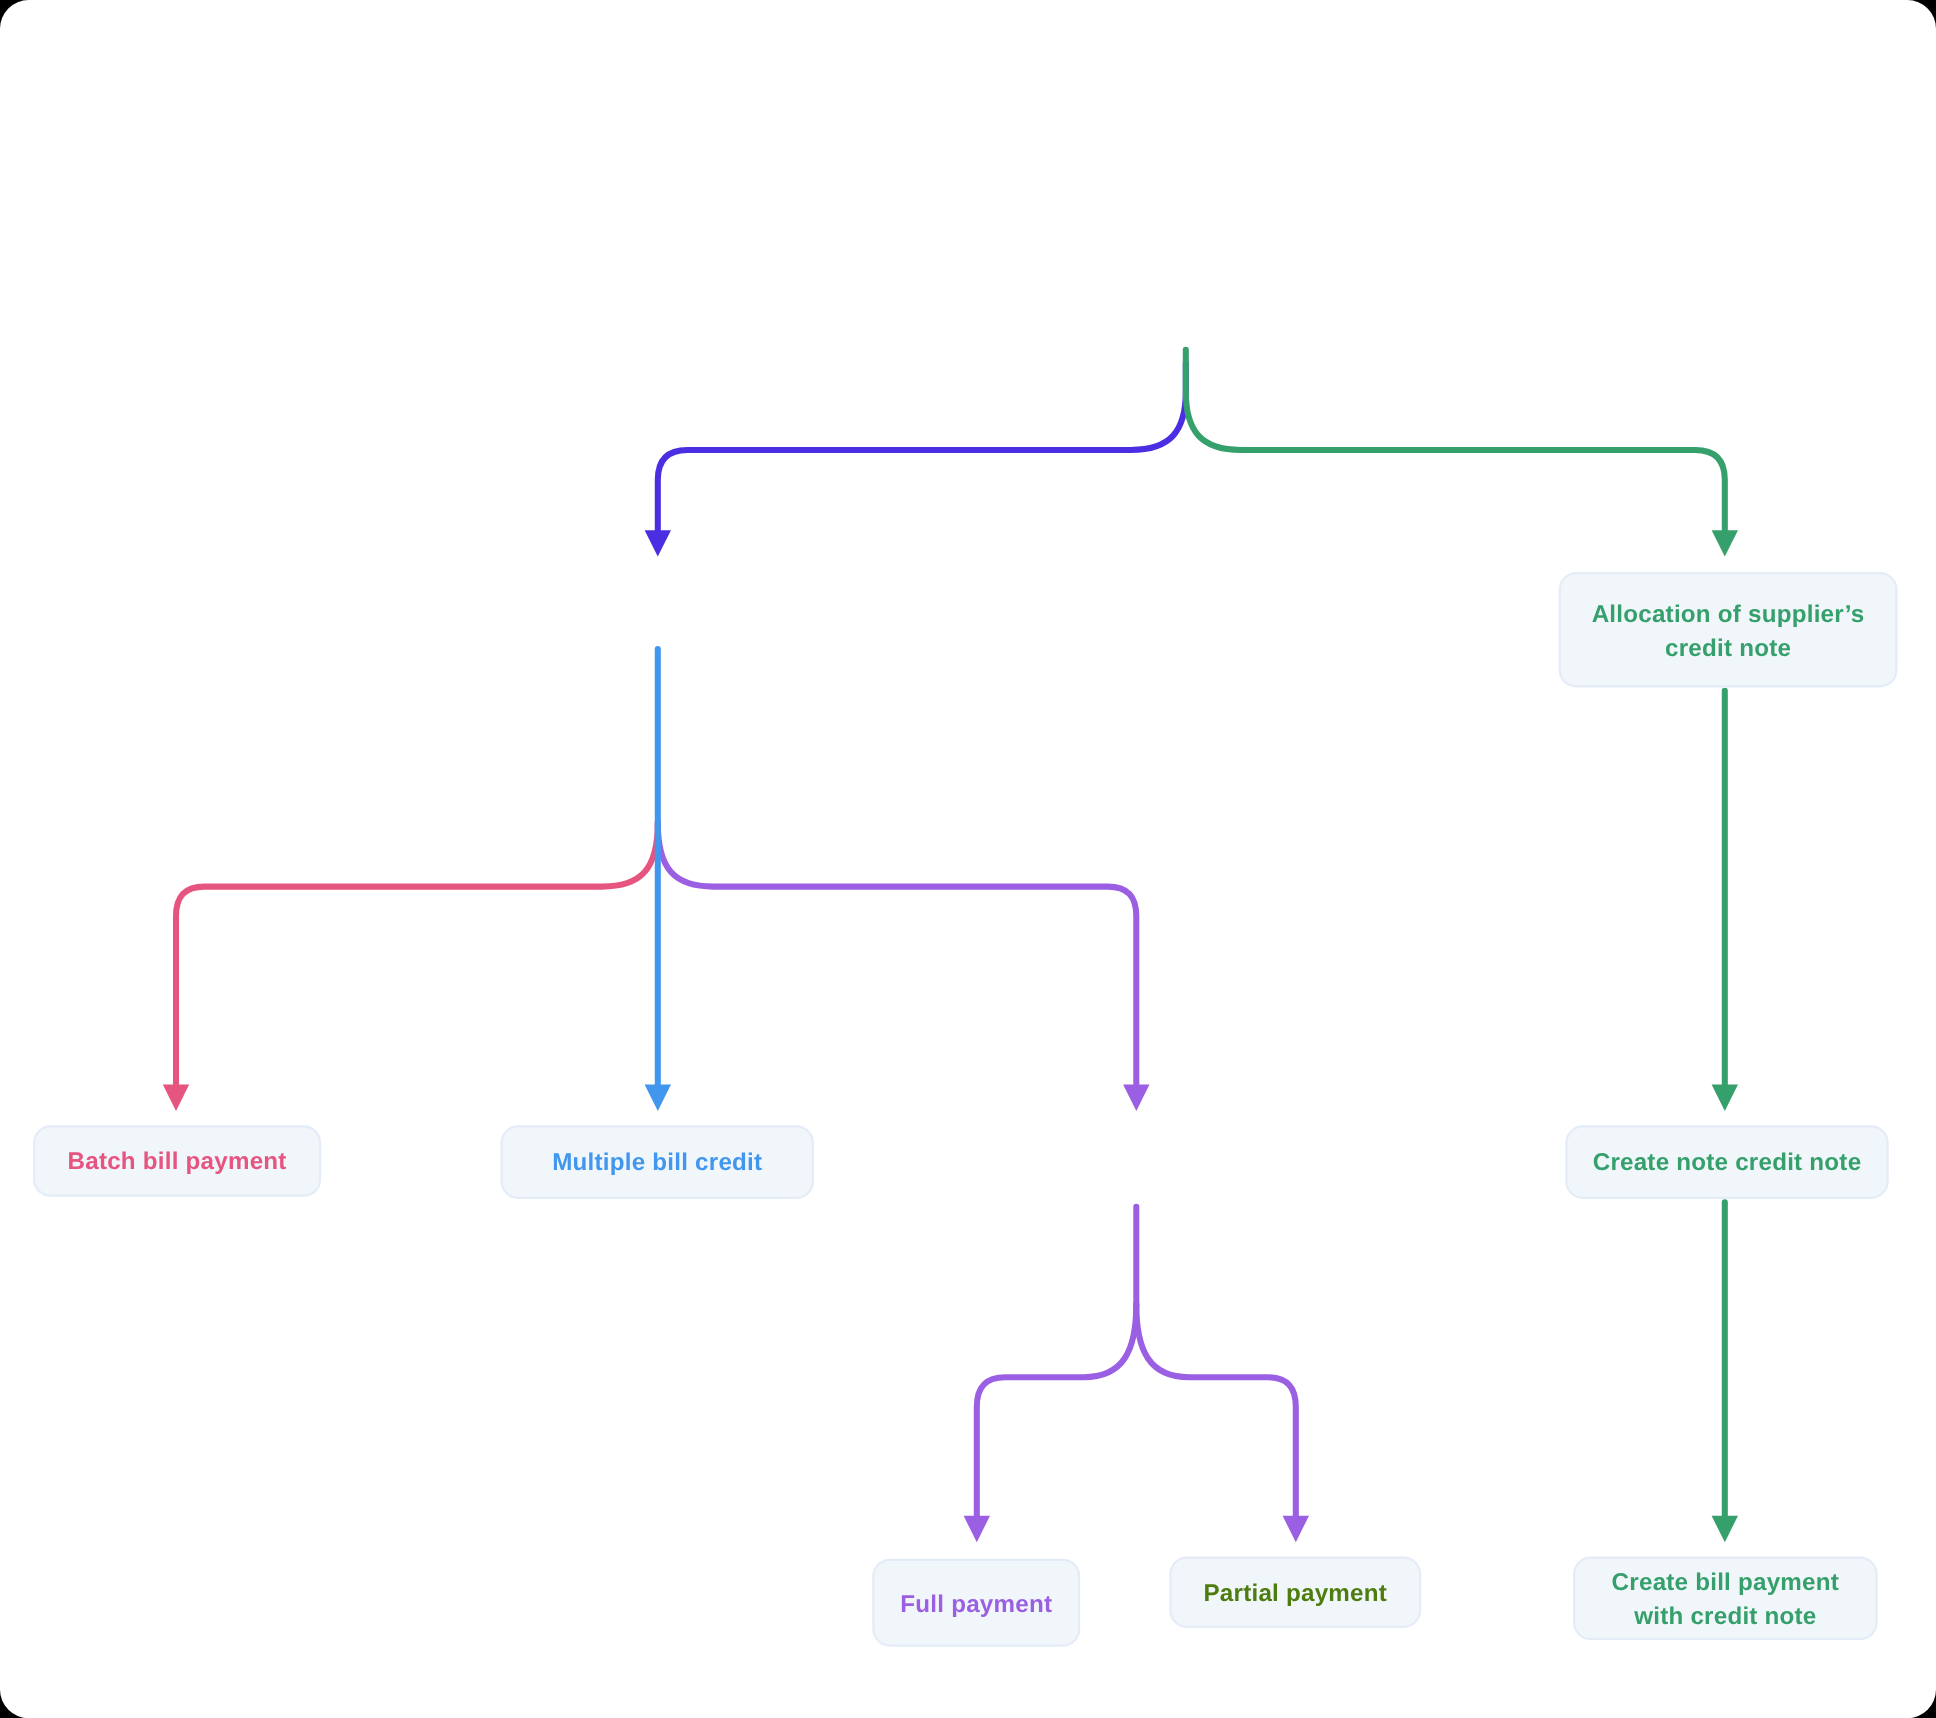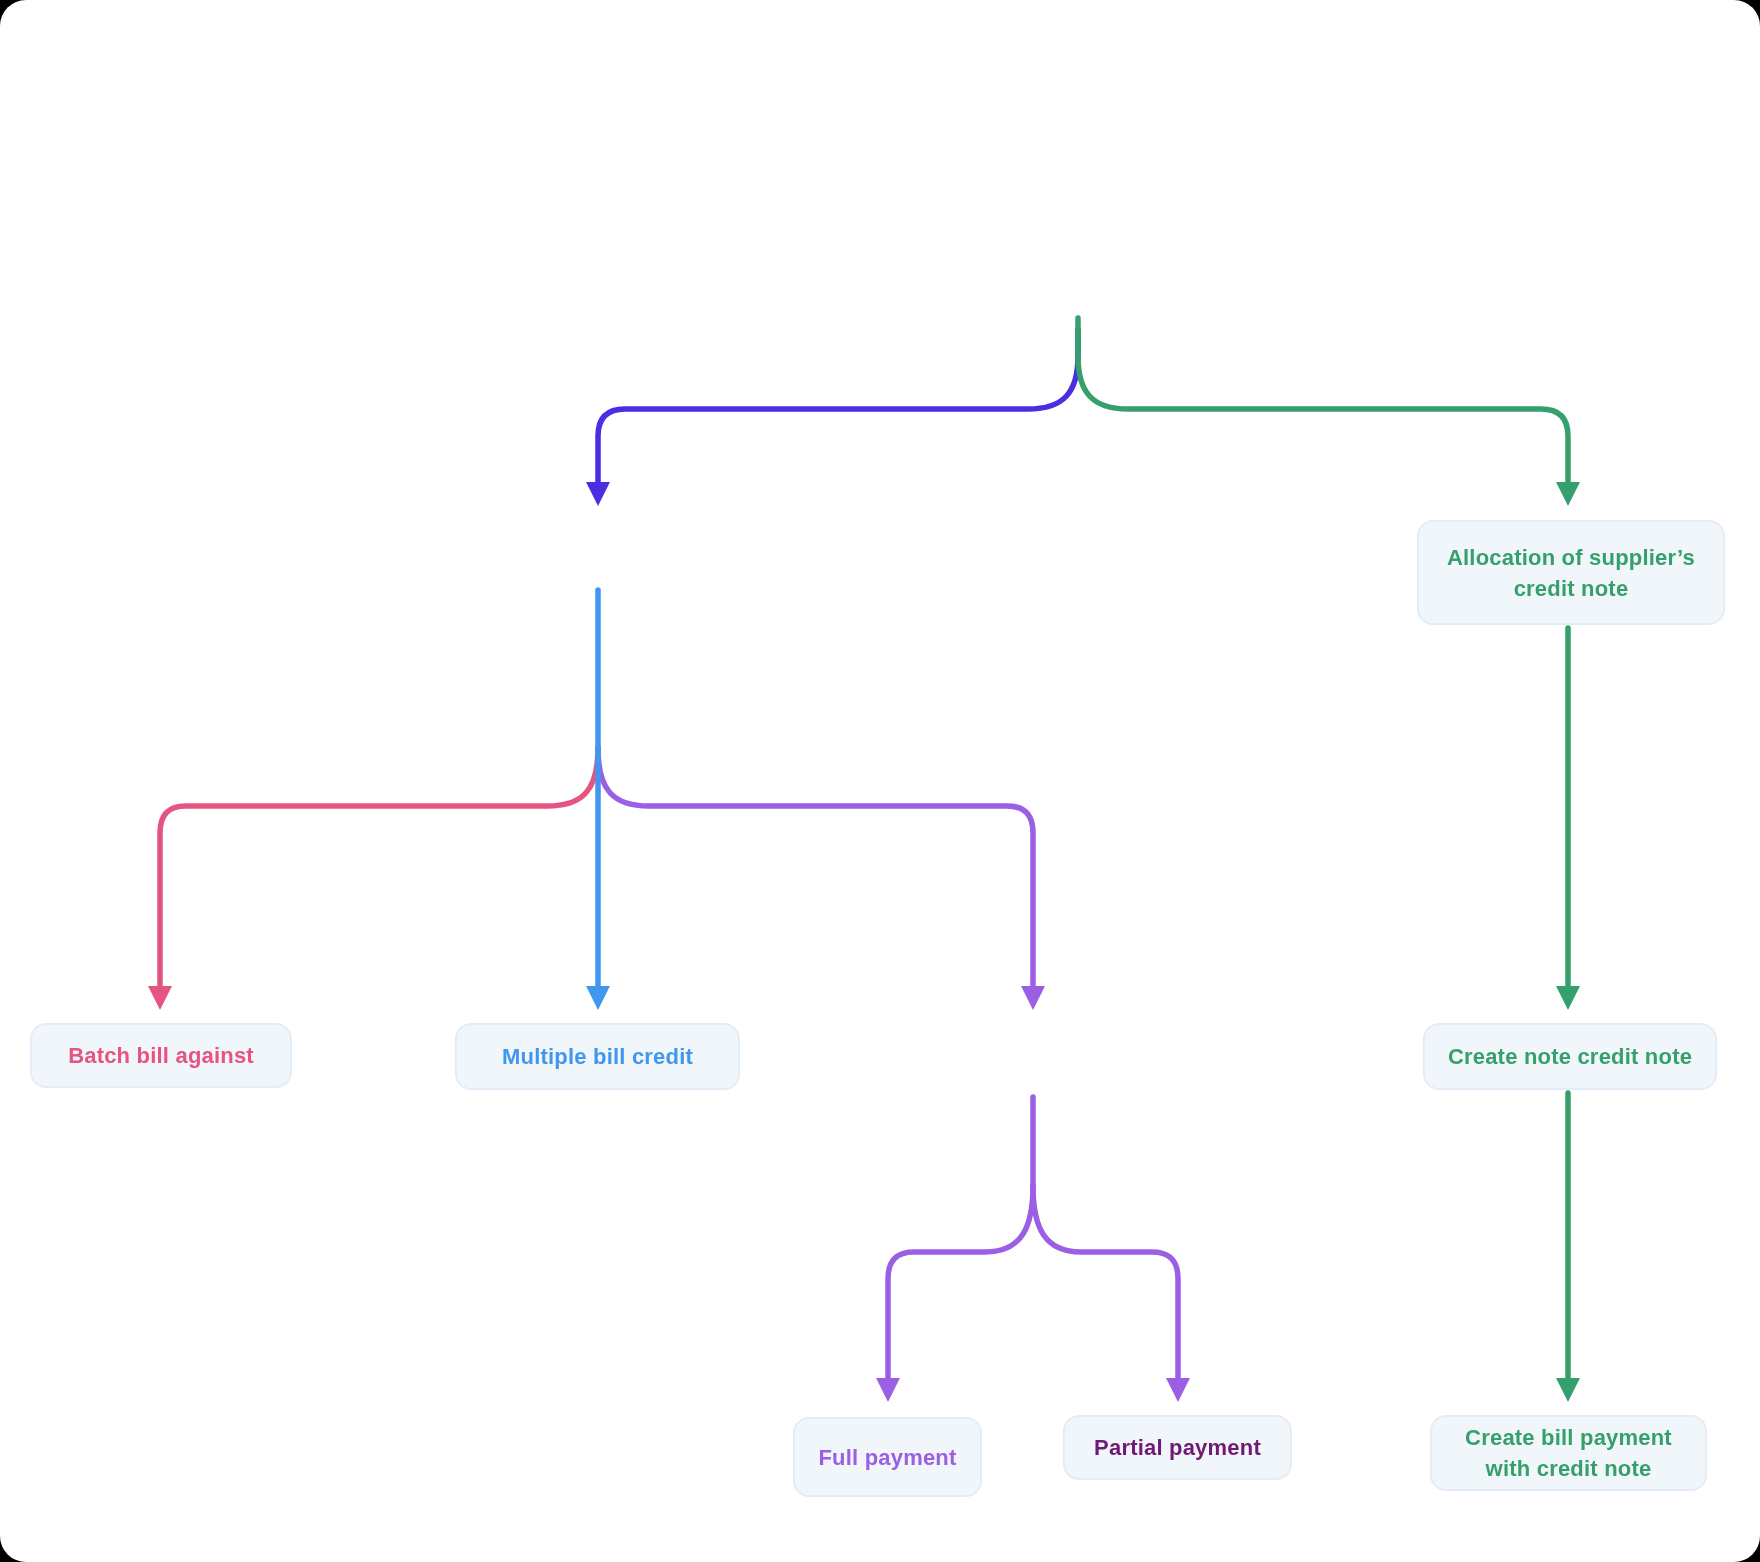--- a/index.html
+++ b/index.html
@@ -122,38 +122,38 @@
   </svg>
 
 
 
   <div class="node n-allocation">
     <span class="node-label" style="color: rgb(53, 160, 107);">Allocation of supplier’s
 credit note</span>
   </div>
 
   <div class="node n-batch">
-    <span class="node-label" style="color: rgb(230, 84, 128);">Batch bill against</span>
+    <span class="node-label" style="color: rgb(230, 84, 128);">Batch bill payment</span>
   </div>
 
   <div class="node n-multiple">
     <span class="node-label" style="color: rgb(65, 150, 238);">Multiple bill credit</span>
   </div>
 
 
   <div class="node n-create-credit-note">
     <span class="node-label" style="color: rgb(53, 160, 107);">Create note credit note</span>
   </div>
 
   <div class="node n-full">
     <span class="node-label" style="color: rgb(155, 95, 227);">Full payment</span>
   </div>
 
   <div class="node n-partial">
-    <span class="node-label" style="color: #701a75;">Partial payment</span>
+    <span class="node-label" style="color: #4d7c0f;">Partial payment</span>
   </div>
 
   <div class="node n-create-payment-note">
     <span class="node-label" style="color: rgb(53, 160, 107);">Create bill payment
 with credit note</span>
   </div>
 
 </div>
 
 </body></html>

